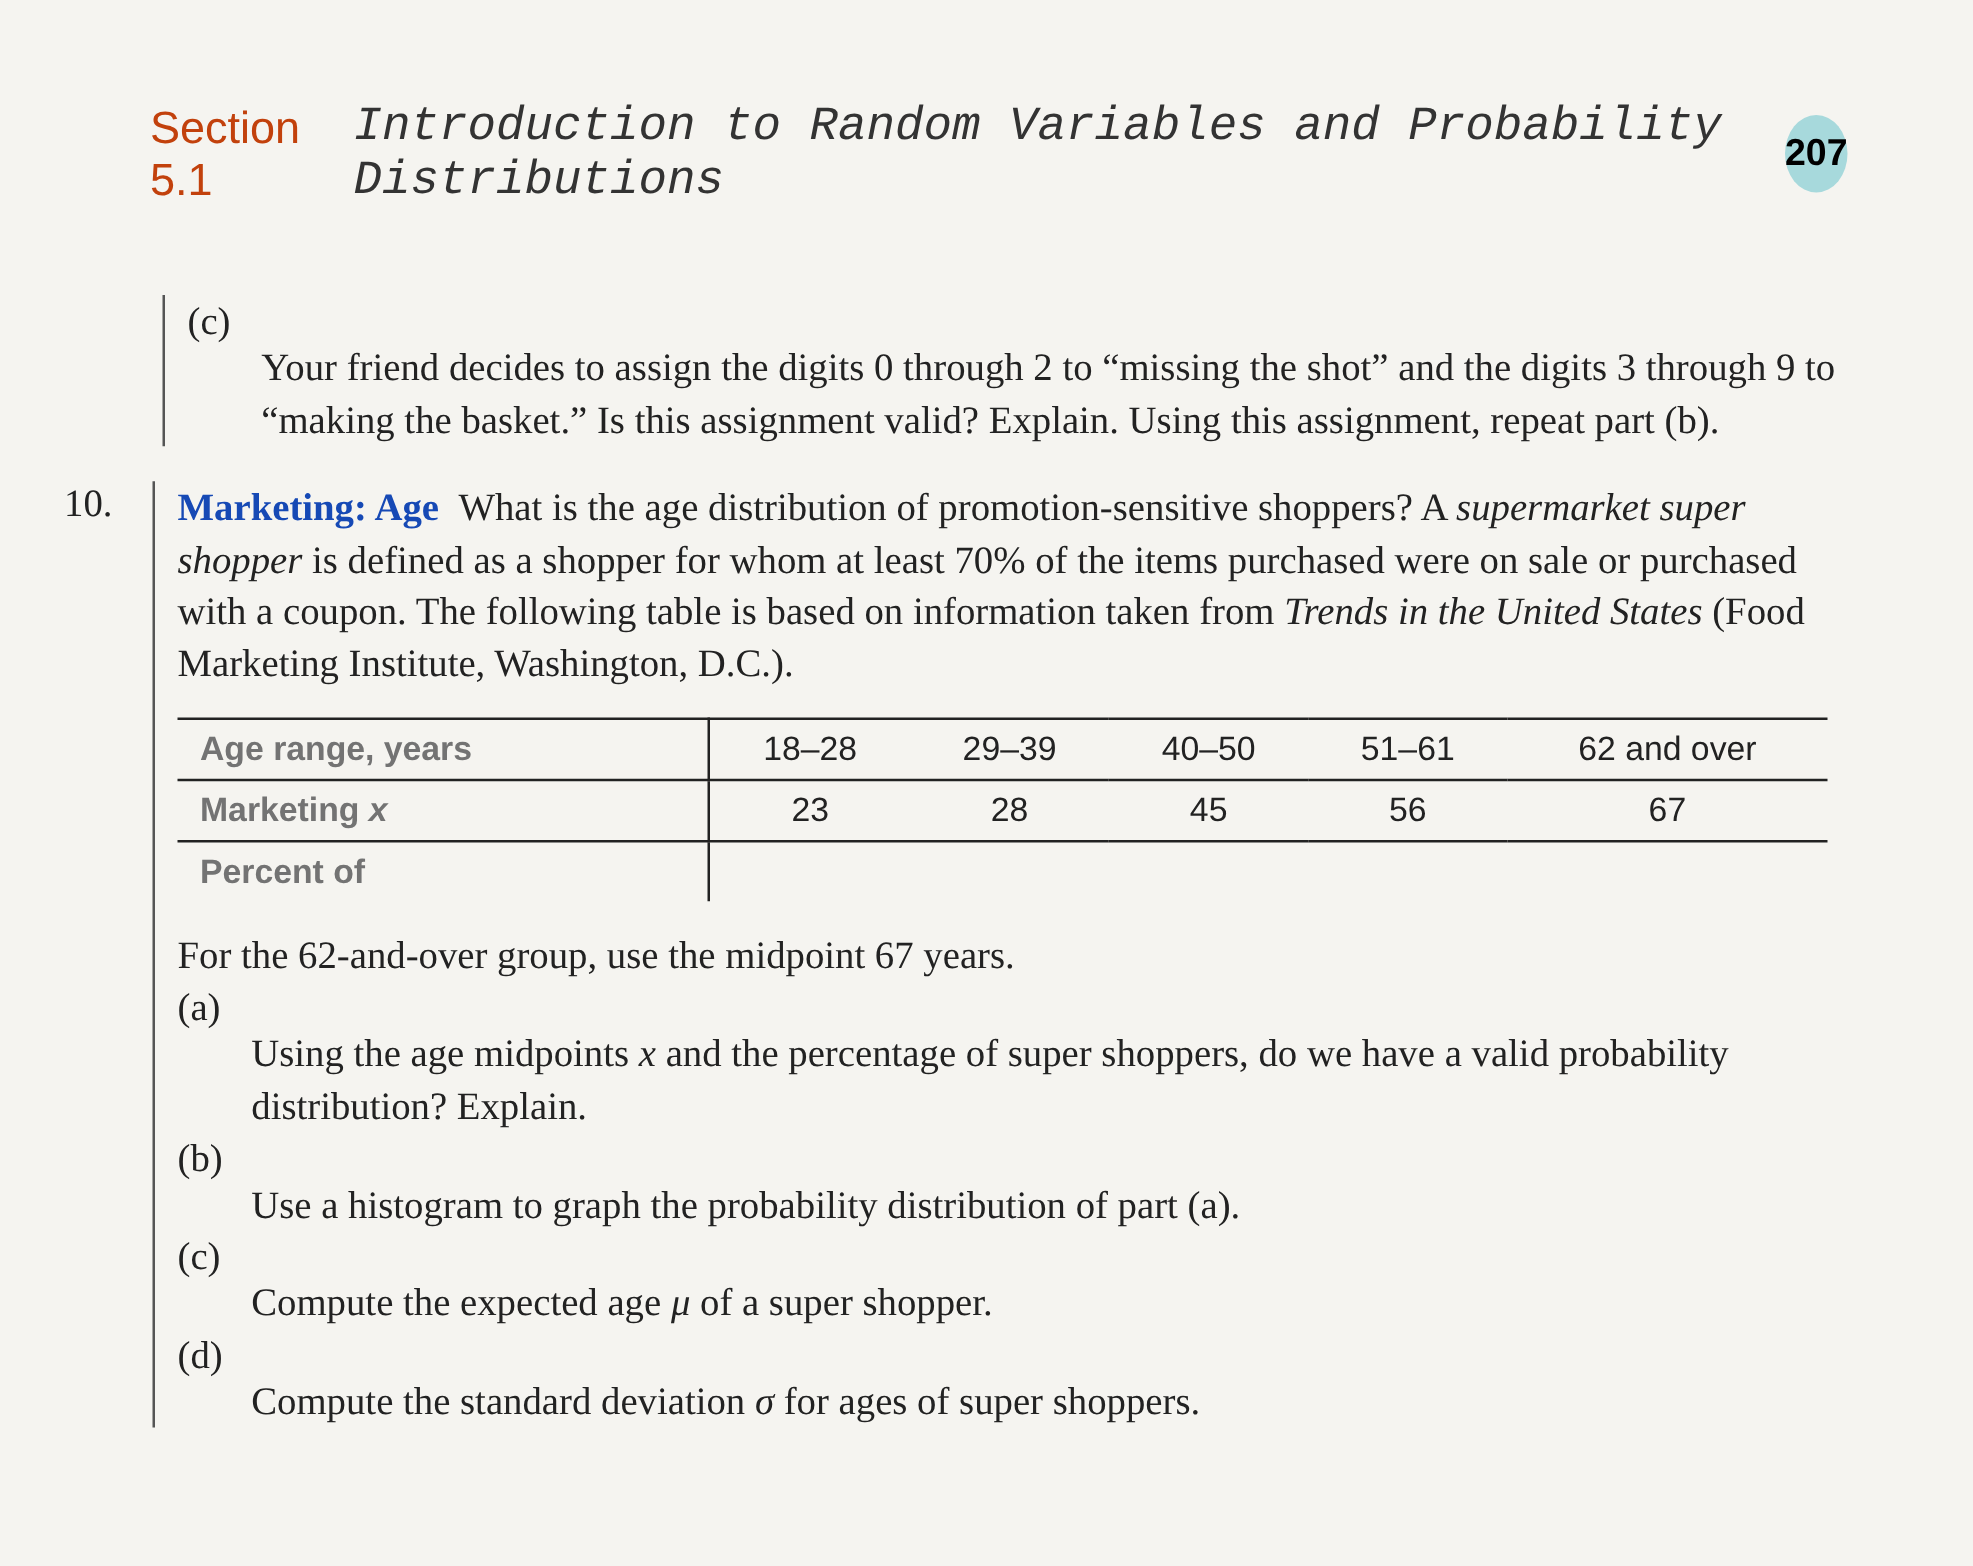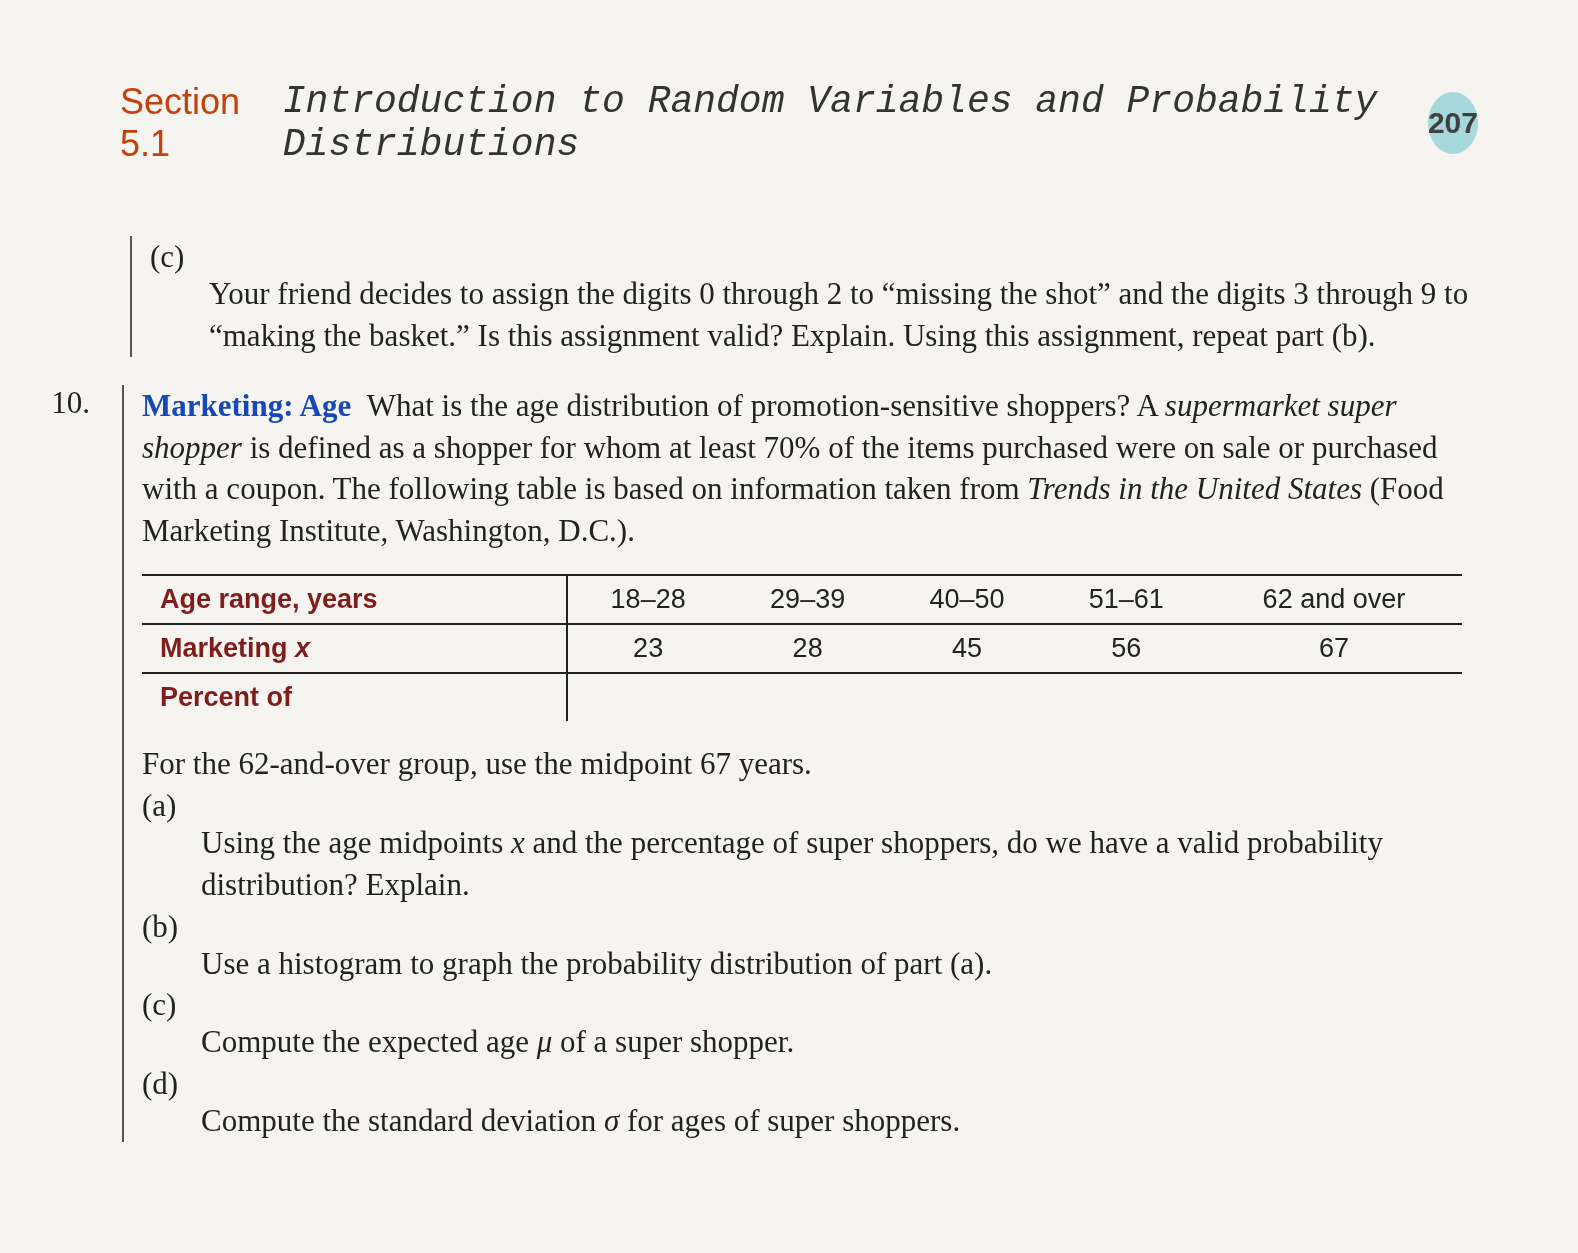--- a/index.html
+++ b/index.html
@@ -39,21 +39,21 @@
     width: 62px;
     height: 62px;
     border-radius: 50%;
     background: #a7d9dc;
     display: flex;
     align-items: center;
     justify-content: center;
     font-family: Arial, Helvetica, sans-serif;
     font-weight: bold;
     font-size: 30px;
-    color: #404040;
+    color: #000000;
     margin-left: 18px;
   }
 
   .problem-block {
     margin-left: 30px;
     margin-bottom: 28px;
   }
   .indent-bar {
     border-left: 2px solid #555;
     padding-left: 18px;
@@ -103,21 +103,21 @@
   }
   table.data td, table.data th {
     text-align: center;
     padding: 8px 18px;
     border-top: 2px solid #222;
     border-bottom: 2px solid #222;
   }
   table.data th {
     font-weight: bold;
     text-align: left;
-    color: #7f1d1d;
+    color: #737373;
   }
   table.data .rowlabel {
     text-align: left;
     font-weight: bold;
     border-right: 2px solid #222;
     padding-right: 60px;
   }
   table.data .ital-label { font-style: italic; font-weight: bold; }
   table.data tr.noline td, table.data tr.noline th {
     border-top: none;

